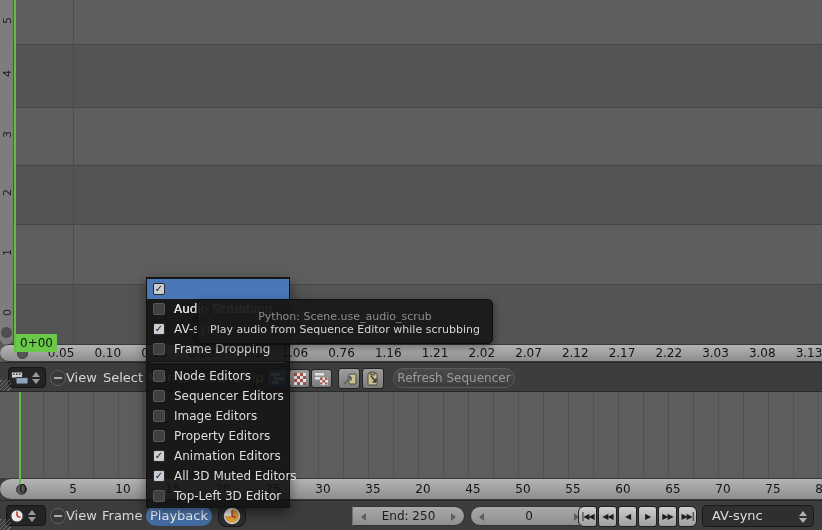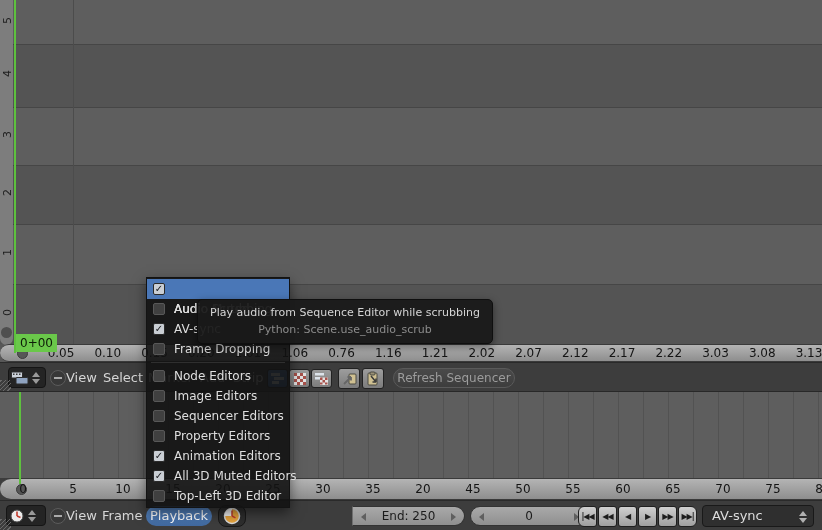--- a/index.html
+++ b/index.html
@@ -384,42 +384,42 @@
         <div class="pmenu-check"></div>
         <div class="pmenu-label">Frame Dropping</div>
       </div>
       <div class="pmenu-sep"></div>
       <div class="pmenu-item">
         <div class="pmenu-check"></div>
         <div class="pmenu-label">Node Editors</div>
       </div>
       <div class="pmenu-item">
         <div class="pmenu-check"></div>
+        <div class="pmenu-label">Sequencer Editors</div>
+      </div>
+      <div class="pmenu-item">
+        <div class="pmenu-check"></div>
         <div class="pmenu-label">Image Editors</div>
-      </div>
-      <div class="pmenu-item">
-        <div class="pmenu-check"></div>
-        <div class="pmenu-label">Sequencer Editors</div>
       </div>
       <div class="pmenu-item">
         <div class="pmenu-check"></div>
         <div class="pmenu-label">Property Editors</div>
       </div>
       <div class="pmenu-item">
         <div class="pmenu-check checked">✓</div>
         <div class="pmenu-label">Animation Editors</div>
       </div>
       <div class="pmenu-item">
         <div class="pmenu-check checked">✓</div>
         <div class="pmenu-label">All 3D Muted Editors</div>
       </div>
       <div class="pmenu-item">
         <div class="pmenu-check"></div>
         <div class="pmenu-label">Top-Left 3D Editor</div>
       </div>
     </div>
 
   <div id="tooltip">
+    <div id="tooltip-line2">Python: Scene.use_audio_scrub</div>
     <div id="tooltip-line1">Play audio from Sequence Editor while scrubbing</div>
-    <div id="tooltip-line2">Python: Scene.use_audio_scrub</div>
   </div>
 
 </div>
 
 </body></html>

